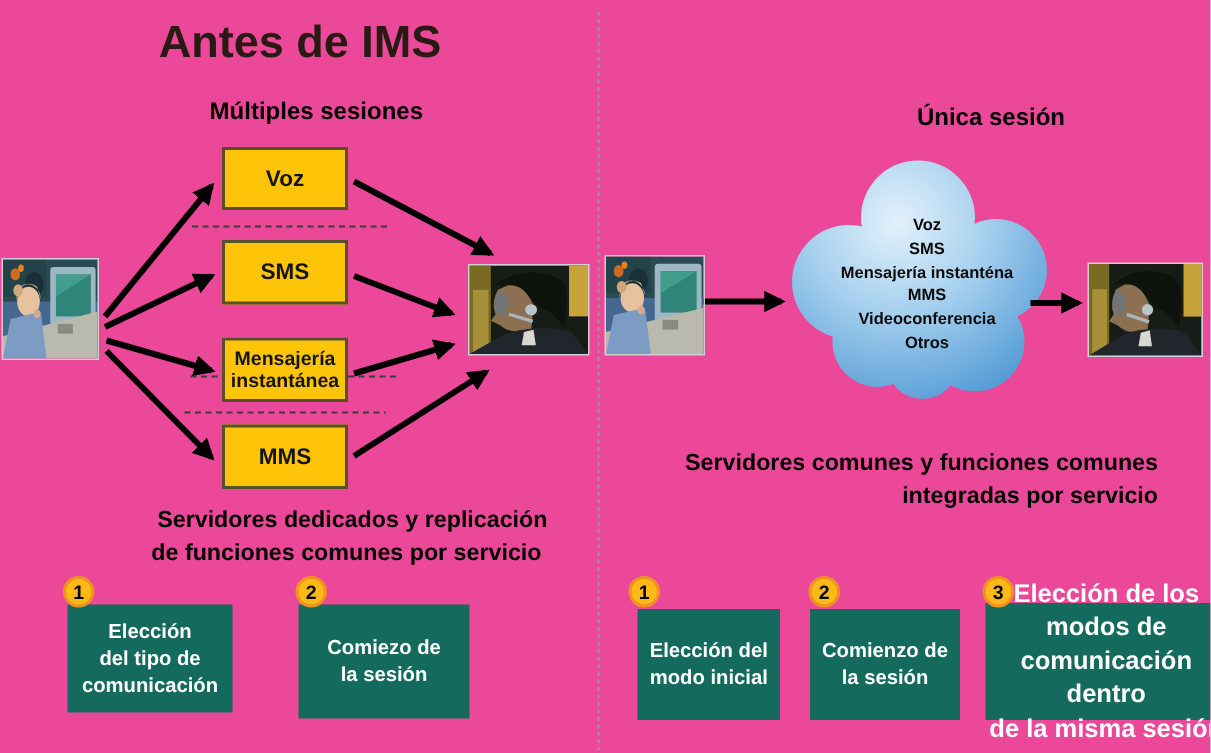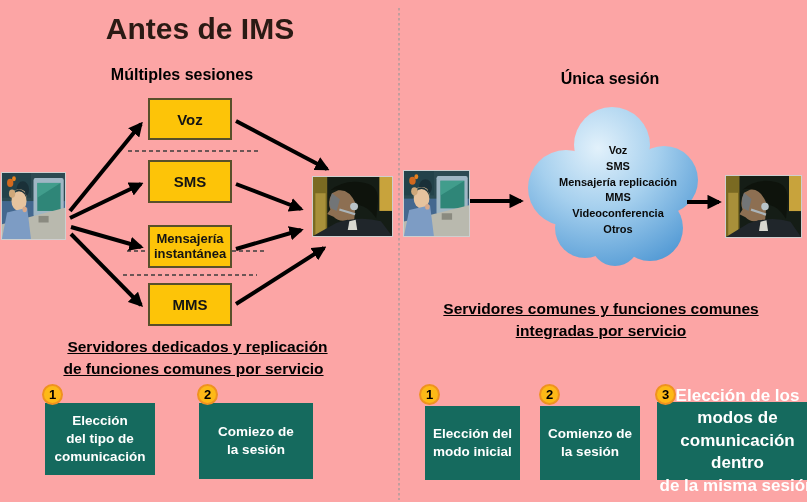--- a/index.html
+++ b/index.html
@@ -1,27 +1,27 @@
 <!DOCTYPE html>
 <html><head>
 <meta charset="utf-8">
 <style>
   html,body { margin:0; padding:0; background:#ffffff; font-family:"Liberation Sans", sans-serif; }
-  .stage { position:relative; width:807px; height:502px; background:#fca5a5; overflow:hidden; }
+  .stage { position:relative; width:807px; height:502px; background:#ec4899; overflow:hidden; }
   svg.overlay { position:absolute; left:0; top:0; width:807px; height:502px; }
 
   .title { position:absolute; font-weight:bold; font-size:30px; color:#2a1a14; text-align:center; white-space:nowrap; }
-  .subtitle { position:absolute; font-weight:bold; font-size:16px; color:#000; text-align:center; white-space:nowrap; }
+  .subtitle { position:absolute; font-weight:bold; font-size:16px; color:#000; text-align:right; white-space:nowrap; }
 
   .ybox { position:absolute; left:148px; width:84px; background:#fdc408; border:2px solid #58502a;
           box-sizing:border-box; display:flex; align-items:center; justify-content:center;
           text-align:center; font-weight:bold; color:#141414; font-size:15px; }
   .ybox.small { font-size:13px; line-height:1.15; }
 
-  .caption { position:absolute; font-weight:bold; font-size:15.5px; color:#000; text-align:center; white-space:nowrap;text-decoration:underline; }
+  .caption { position:absolute; font-weight:bold; font-size:15.5px; color:#000; text-align:right; white-space:nowrap; }
 
   .step-box { position:absolute; background:#156a5e; color:#ffffff; font-weight:bold; font-size:13.5px;
               text-align:center; display:flex; flex-direction:column; justify-content:center;
               line-height:1.32; box-sizing:border-box; }
   .step-box span { display:block; }
   .step-num { position:absolute; width:21px; height:21px; border-radius:50%; background:#fdb917;
               border:2px solid #ef9220; color:#000; font-weight:bold; font-size:13px;
               display:flex; align-items:center; justify-content:center; box-sizing:border-box; z-index:6; }
 
   .cloud-text { position:absolute; left:540px; top:143px; width:156px; text-align:center;
@@ -145,21 +145,21 @@
   <div class="step-box" style="left:199px; top:403px; width:114px; height:76px;">
     <span>Comiezo de</span>
     <span>la sesión</span>
   </div>
 
   <div class="subtitle" style="left:510px; top:70px; width:200px;">Única sesión</div>
 
   <div class="cloud-text">
     <div>Voz</div>
     <div>SMS</div>
-    <div>Mensajería replicación</div>
+    <div>Mensajería instanténa</div>
     <div>MMS</div>
     <div>Videoconferencia</div>
     <div>Otros</div>
   </div>
 
   <div class="photo" style="left:403px; top:170px; width:67px; height:67px;">
     <svg viewBox="0 0 100 80" preserveAspectRatio="none">
         <use href="#photoA"></use>
       </svg>
   </div>

